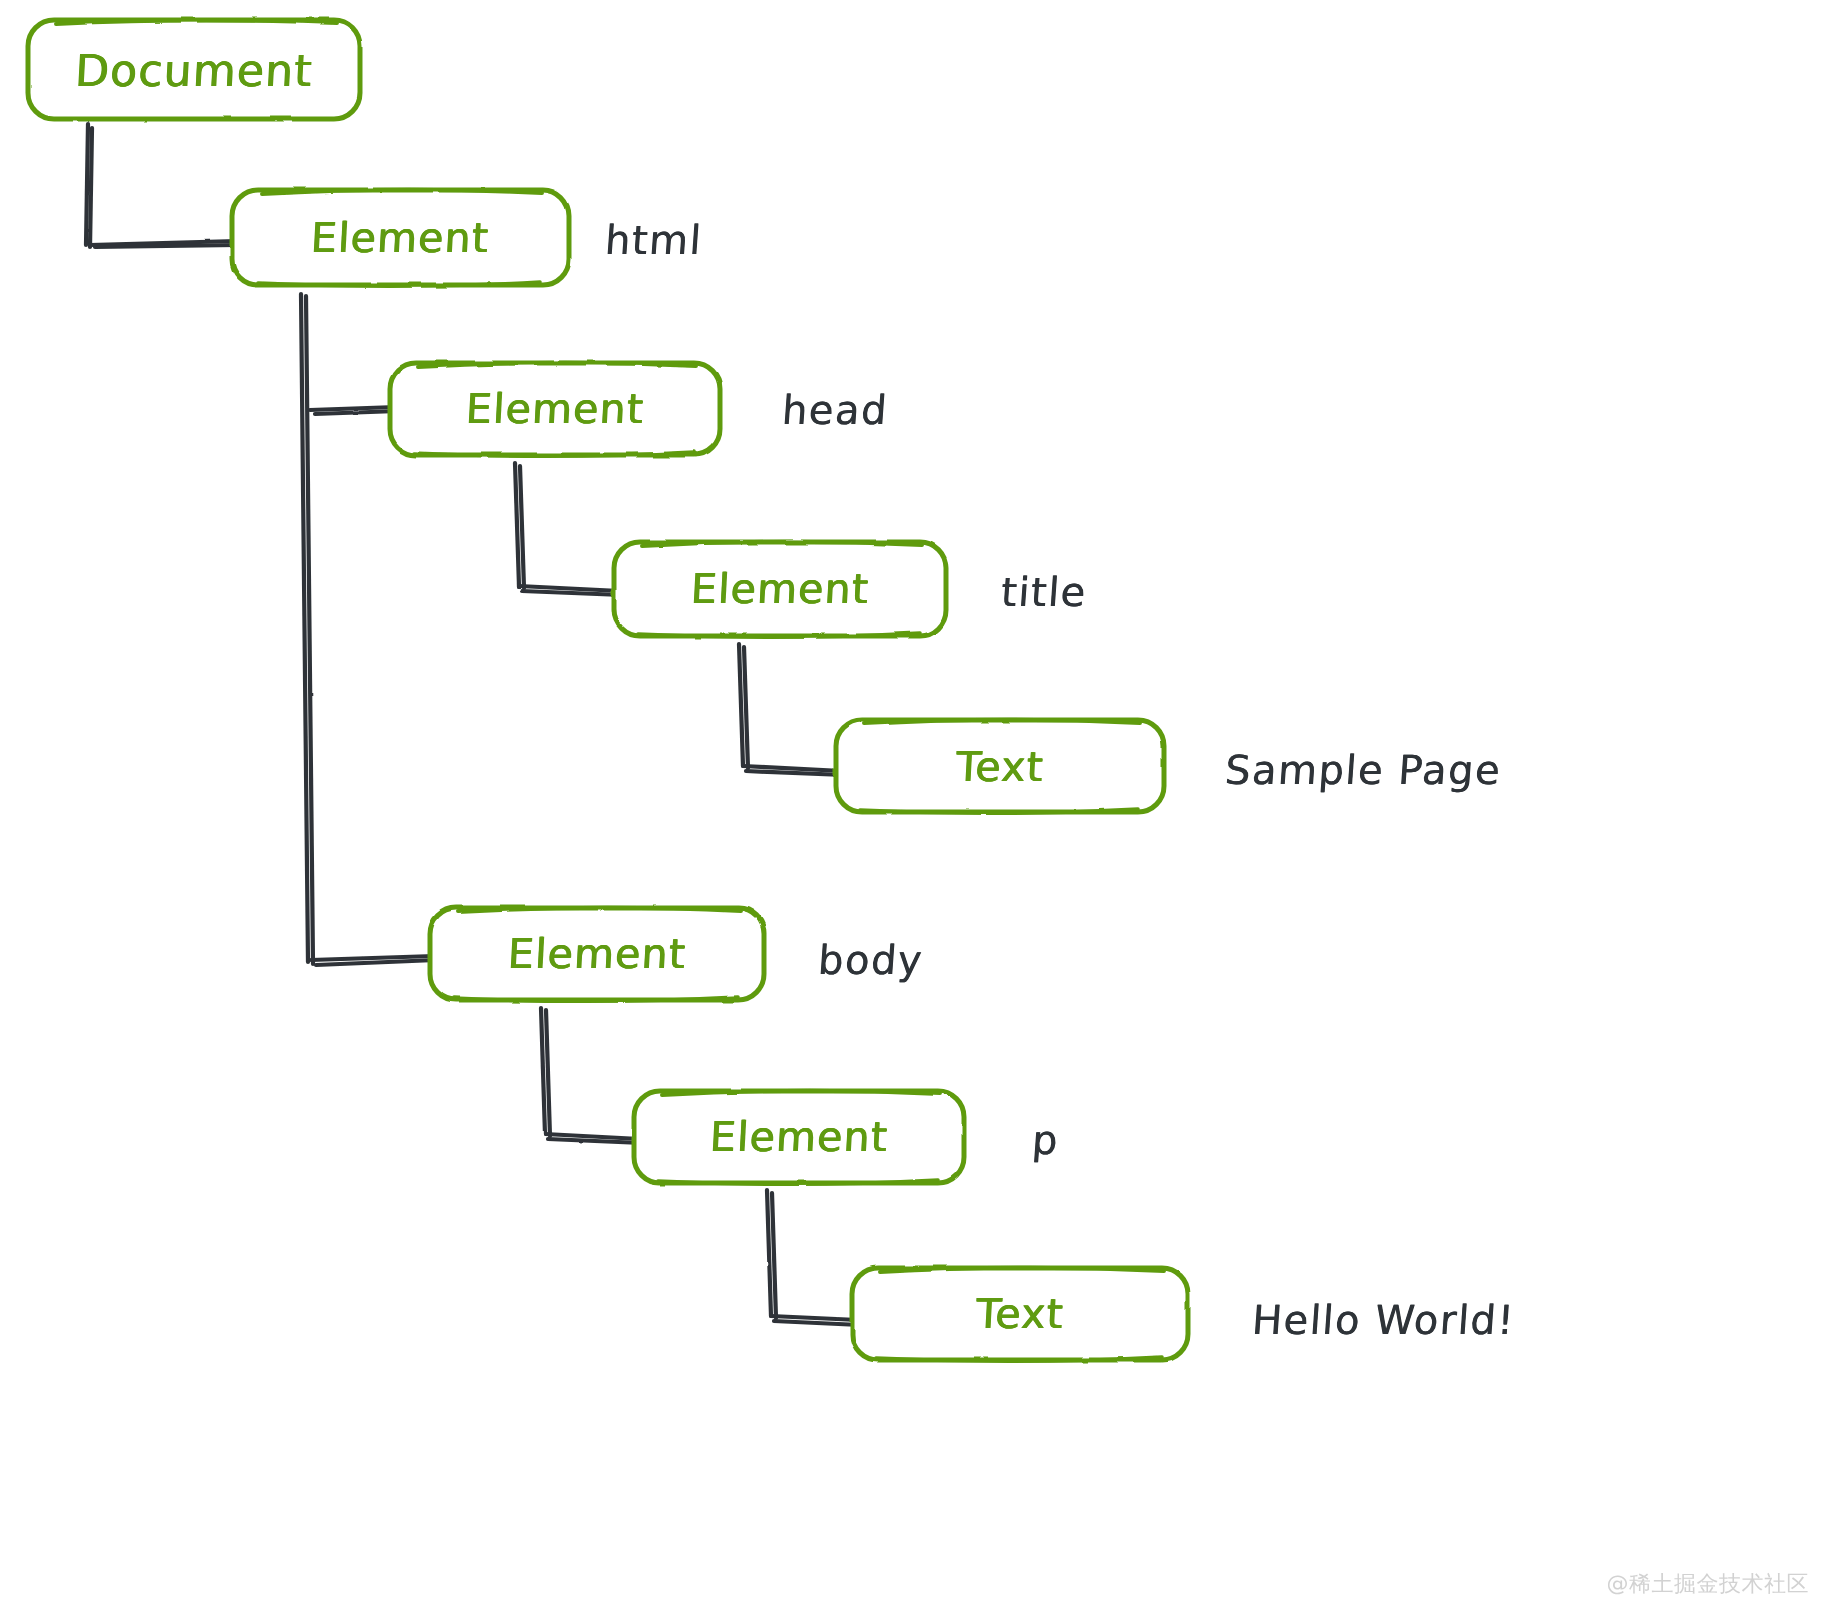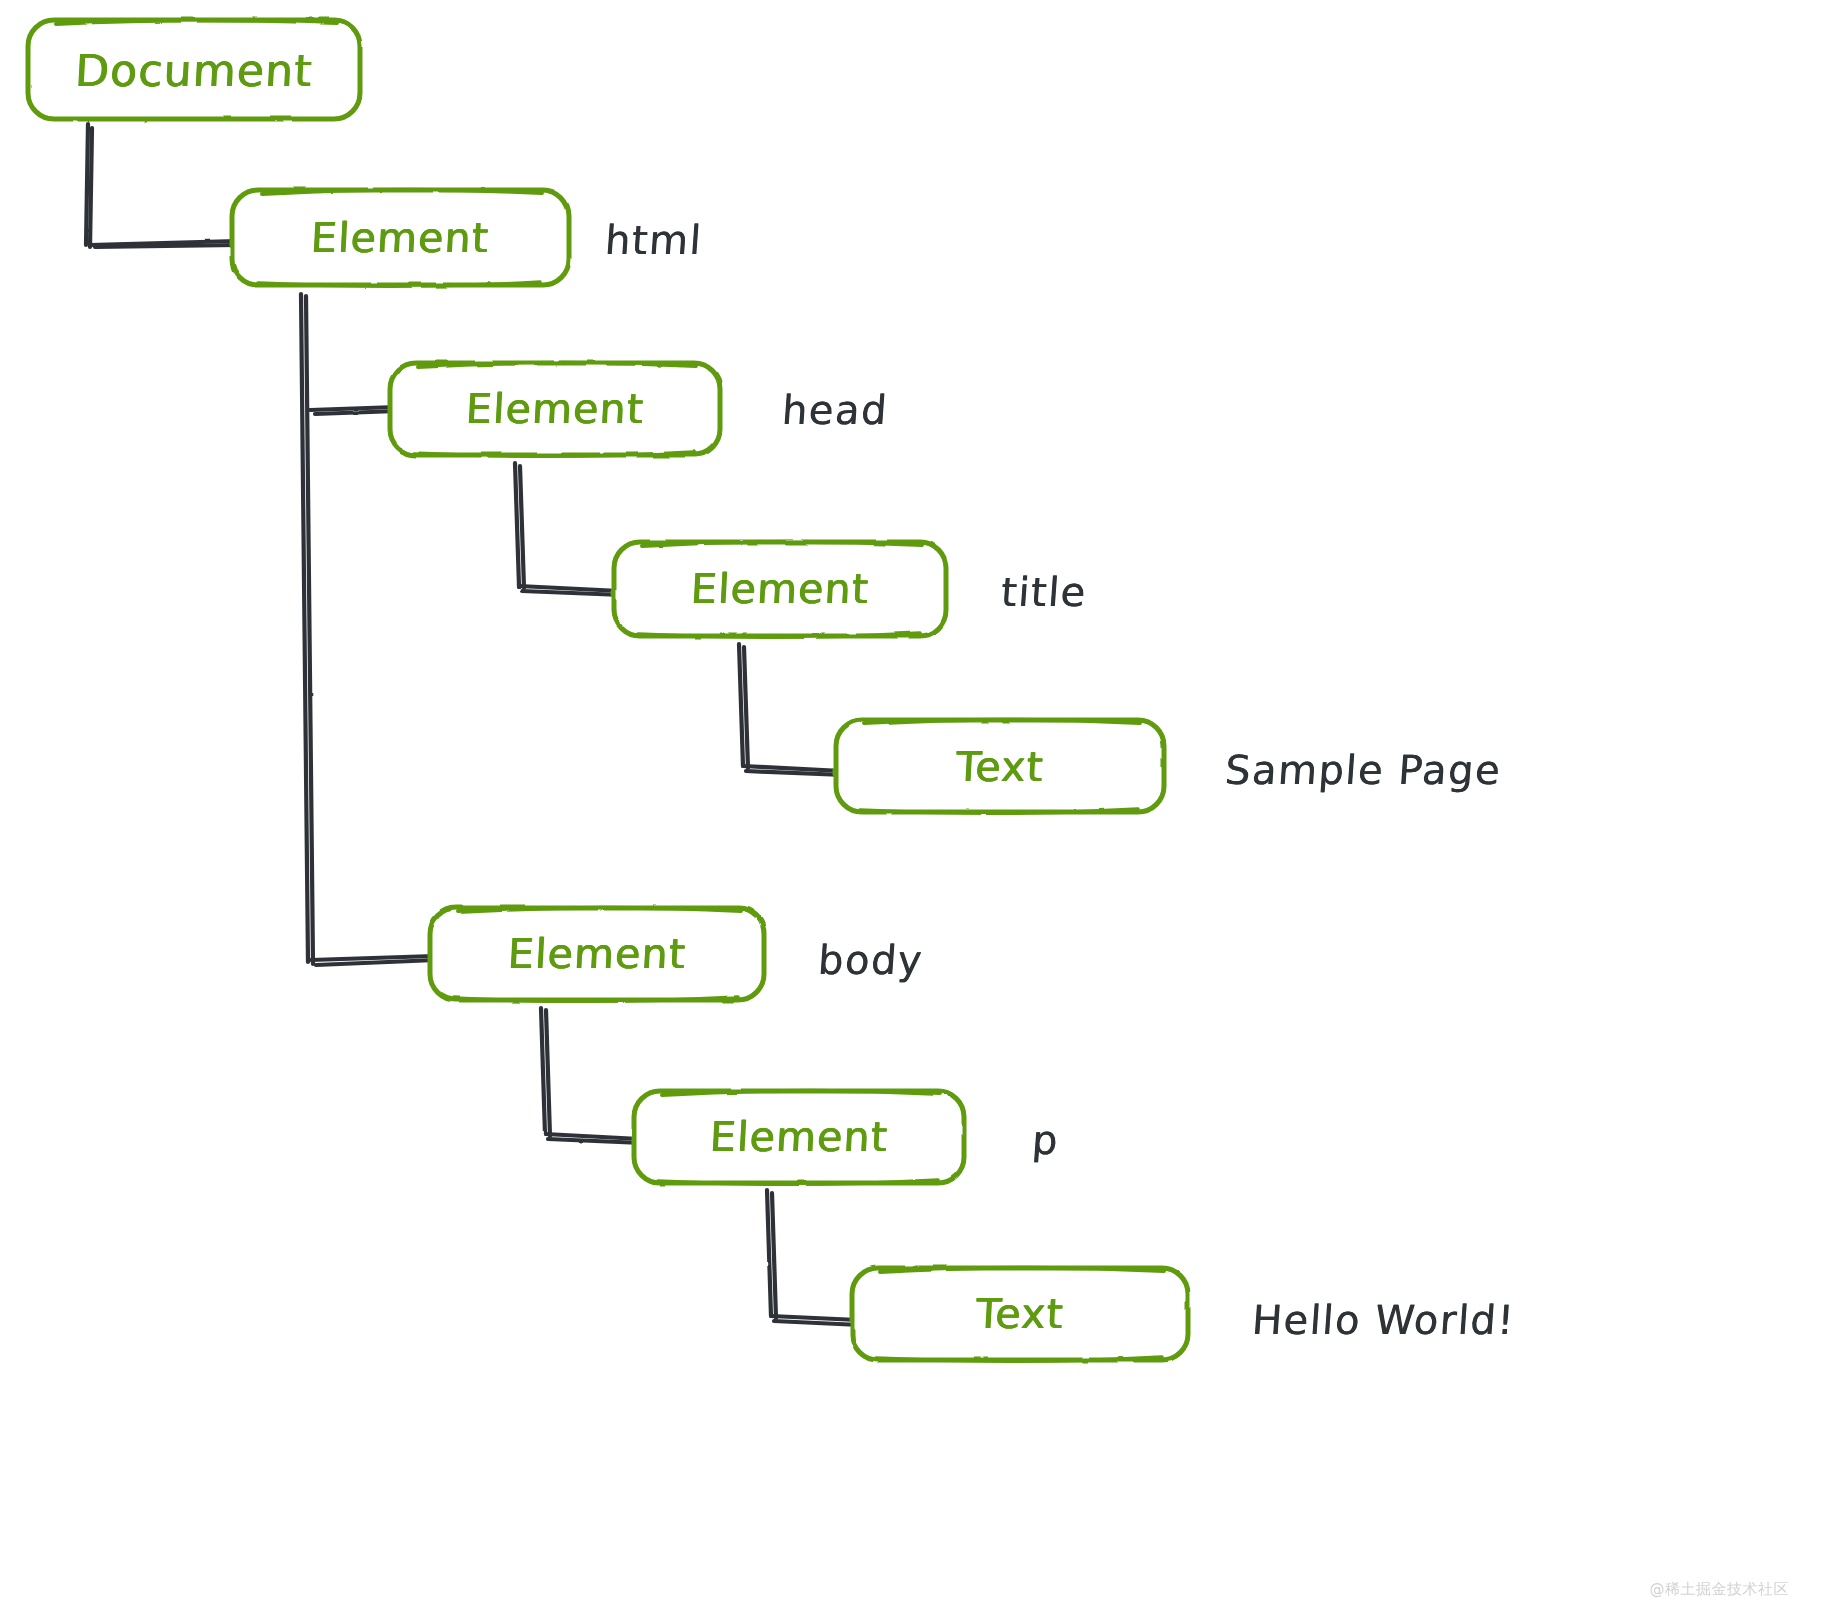--- a/index.html
+++ b/index.html
@@ -44,25 +44,25 @@
     font-family: "DejaVu Sans", sans-serif;
     font-size: 40px;
     font-weight: 400;
     letter-spacing: 1.5px;
     white-space: nowrap;
     transform: translate(0, -50%) skewX(-4deg);
     text-shadow: 0.5px 0 0 #2e3338;
   }
   .watermark {
     position: absolute;
-    right: 34px;
+    right: 14px;
     bottom: 10px;
     color: #d2d2d2;
     font-family: "DejaVu Sans", sans-serif;
-    font-size: 15px;
+    font-size: 22px;
     letter-spacing: 0.5px;
     white-space: nowrap;
   }
 </style>
 </head>
 <body>
 
 <div id="canvas">
 
   <svg id="sketch" viewBox="0 0 1823 1609" xmlns="http://www.w3.org/2000/svg">

